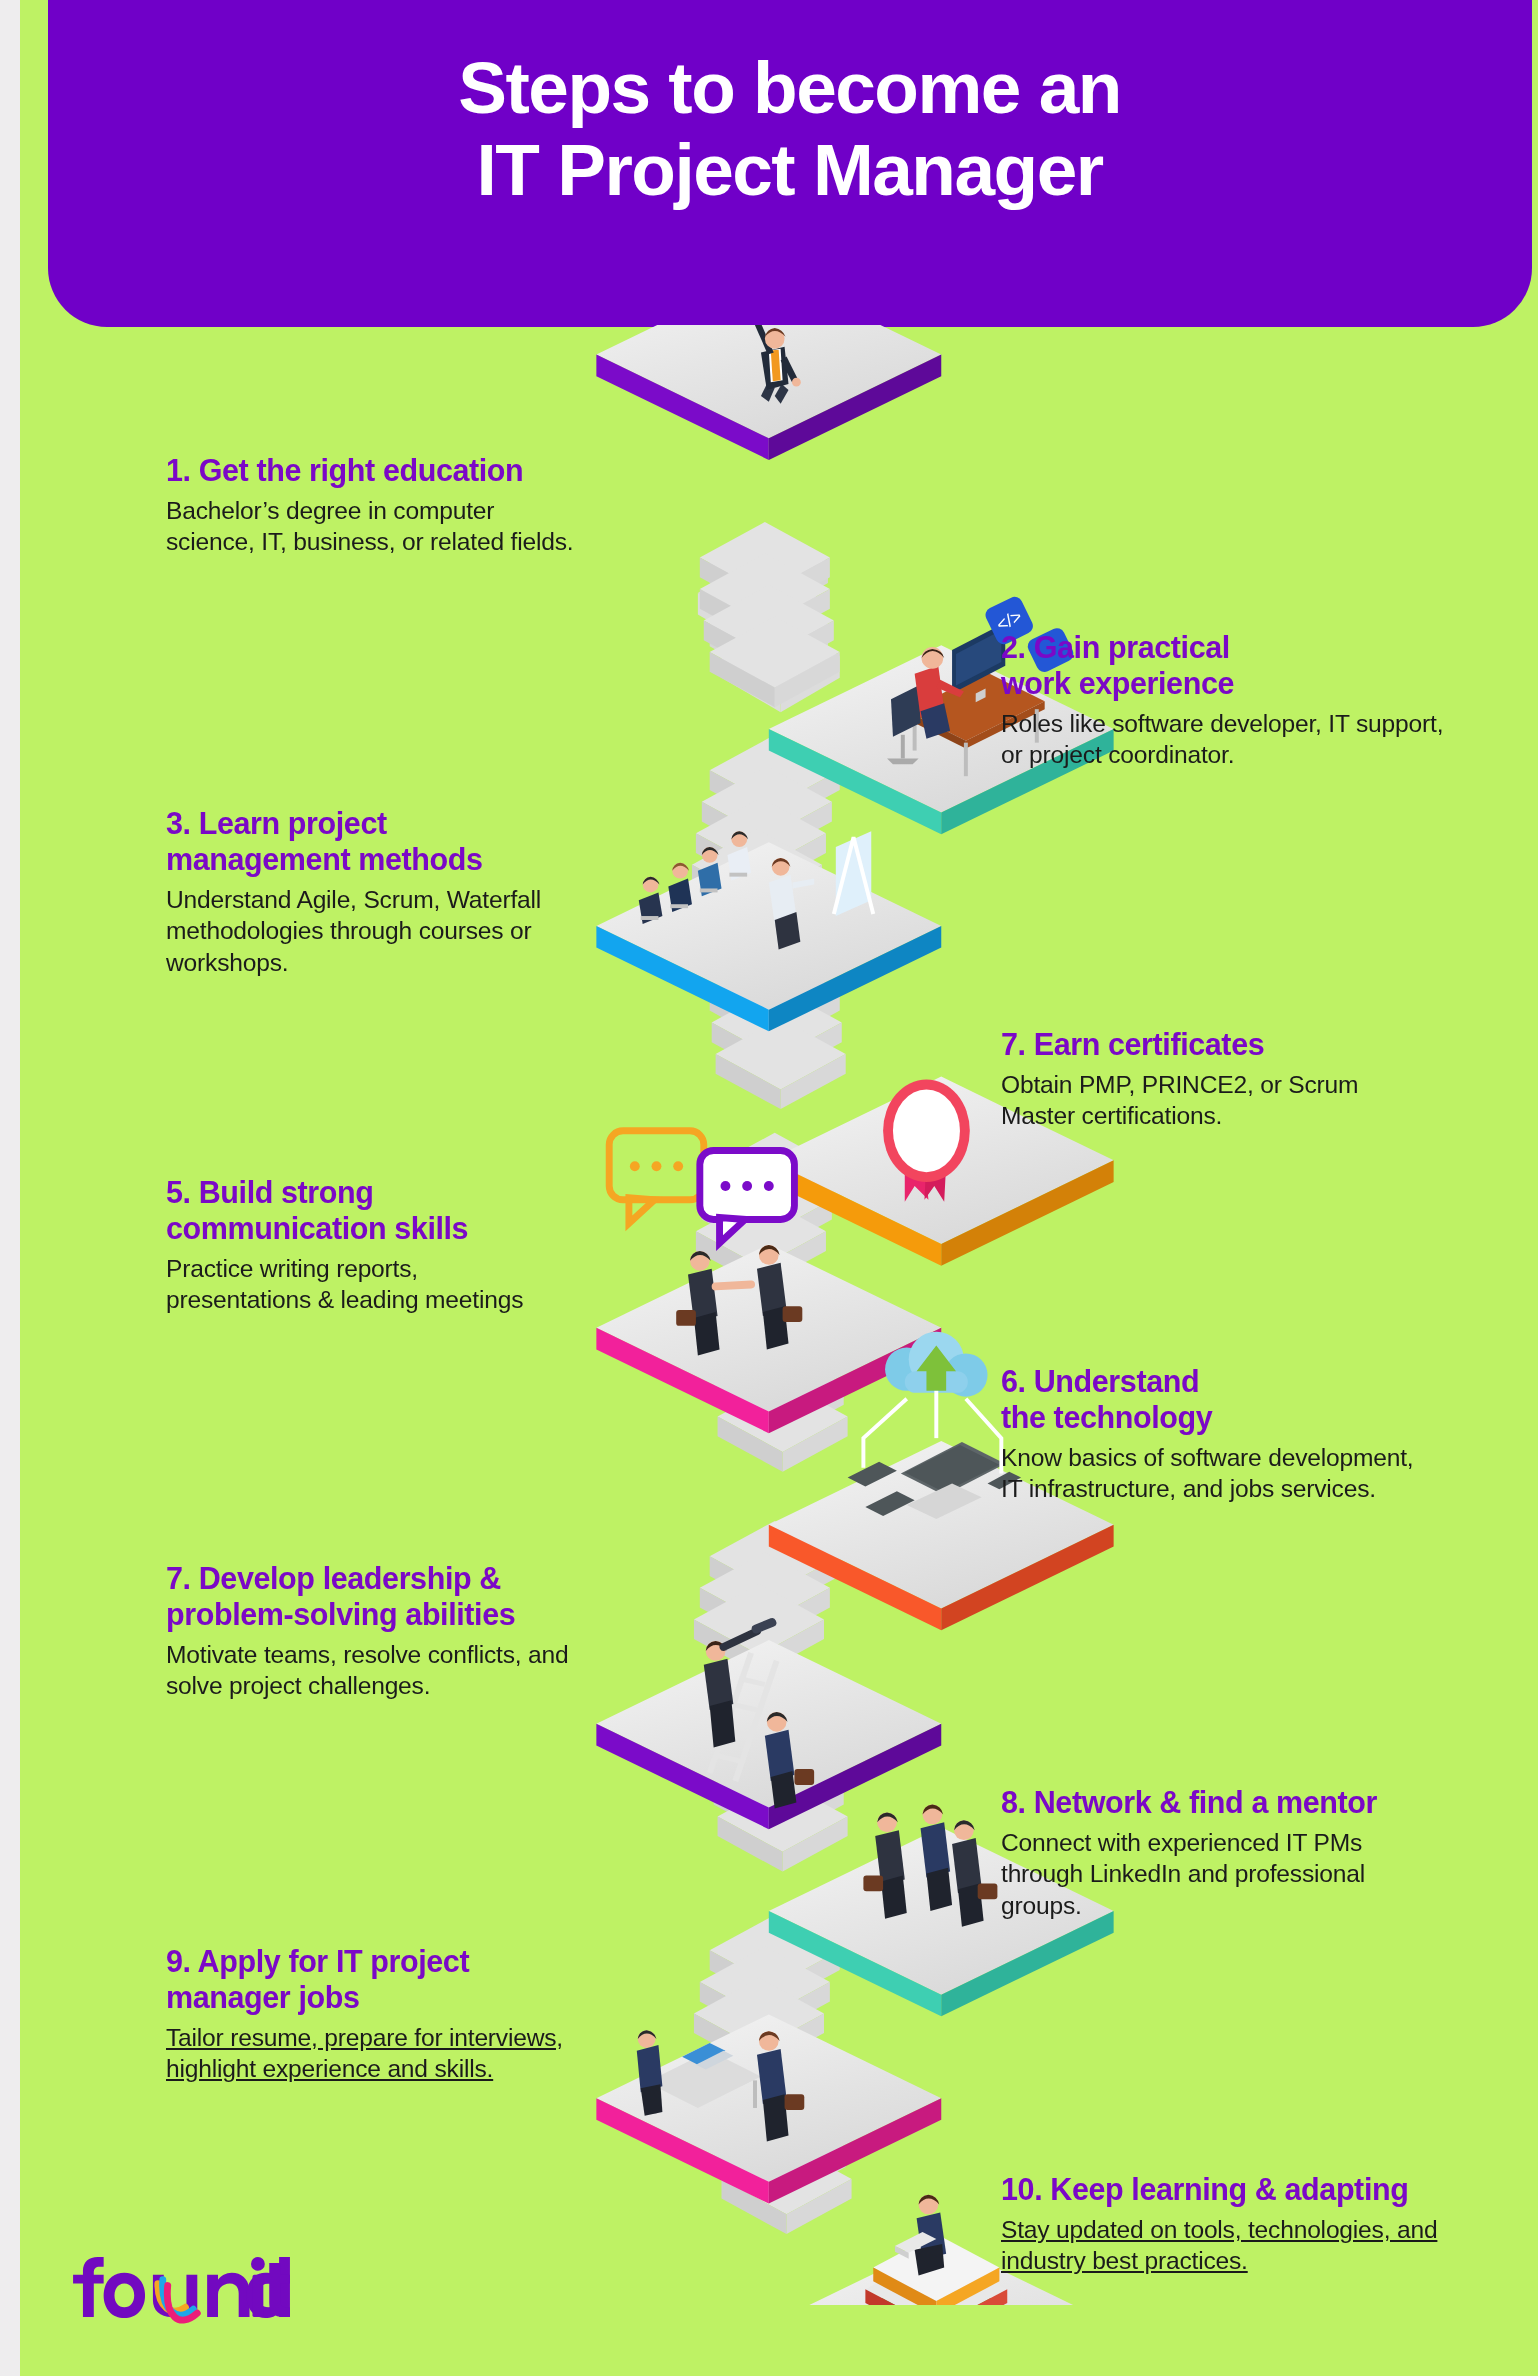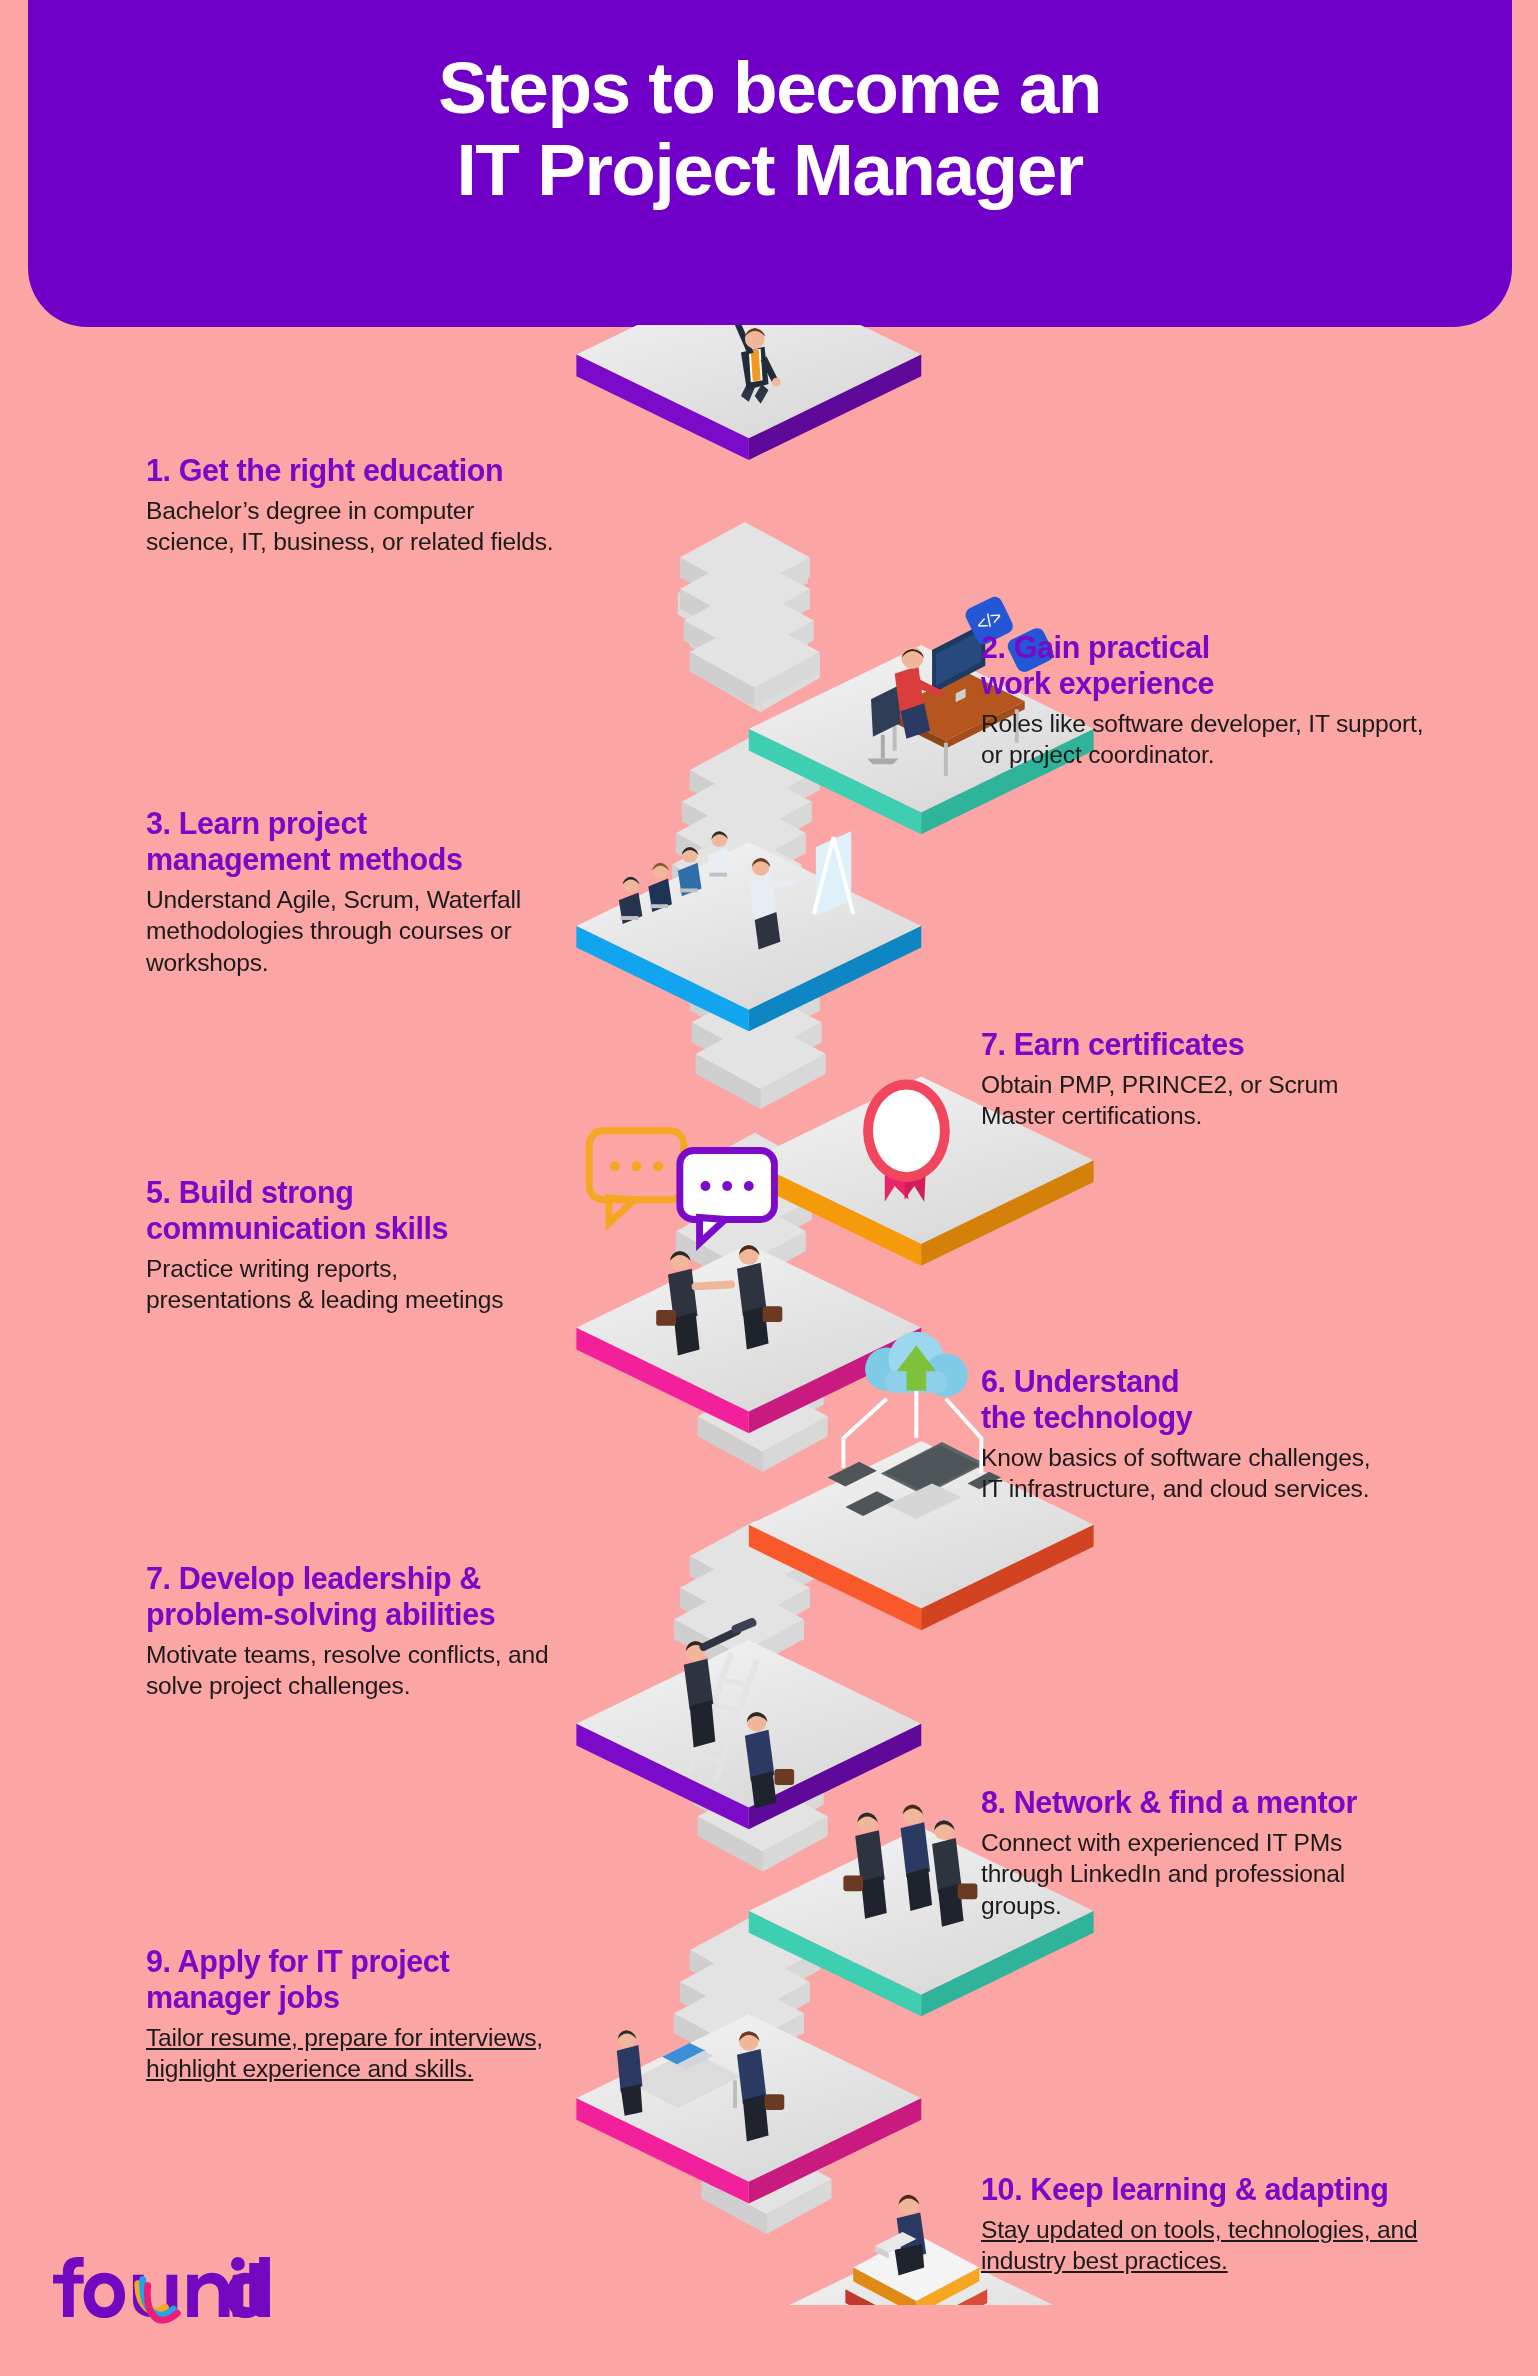--- a/index.html
+++ b/index.html
@@ -6,21 +6,22 @@
   html,body { background:#ffffff; }
   body {
     width:1539px; height:2377px;
     font-family:"Liberation Sans", sans-serif;
     background:#eeeeee;
     position:relative;
     overflow:hidden;
   }
   #page {
     position:absolute; inset:0;
-    background:#fca5a5;
+    background:#bef264;
+    margin-left:20px;
   }
 
   
   .header {
     position:absolute;
     left:27.6px; top:0px;
     width:1484px; height:327px;
     background:#7000C8;
     border-bottom-left-radius:59px;
     border-bottom-right-radius:59px;
@@ -610,21 +611,21 @@
       <div>communication skills</div>
     </div>
     <div class="step-desc" style="color: rgb(27, 27, 27);">Practice writing reports, presentations &amp; leading meetings</div>
   </div>
 
   <div class="step right" style="left:981px; top:1364px; width:414px;">
     <div class="step-title" style="color: rgb(123, 8, 199);">
       <div>6. Understand</div>
       <div>the technology</div>
     </div>
-    <div class="step-desc" style="color: rgb(27, 27, 27);">Know basics of software challenges, IT infrastructure, and cloud services.</div>
+    <div class="step-desc" style="color: rgb(27, 27, 27);">Know basics of software development, IT infrastructure, and jobs services.</div>
   </div>
 
   <div class="step left" style="left:146px; top:1561px; width:424px;">
     <div class="step-title" style="color: rgb(123, 8, 199);">
       <div>7. Develop leadership &amp;</div>
       <div>problem-solving abilities</div>
     </div>
     <div class="step-desc" style="color: rgb(27, 27, 27);">Motivate teams, resolve conflicts, and solve project challenges.</div>
   </div>
 

